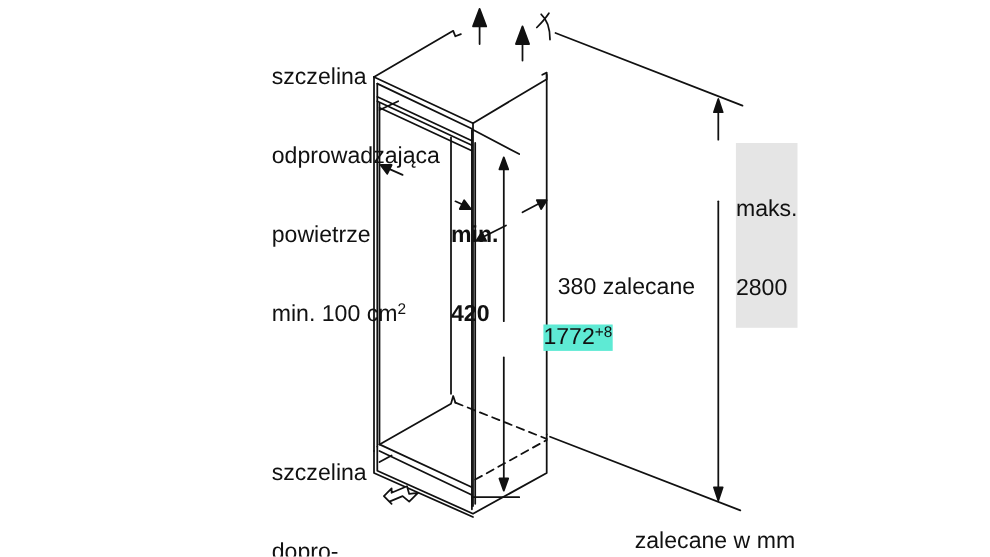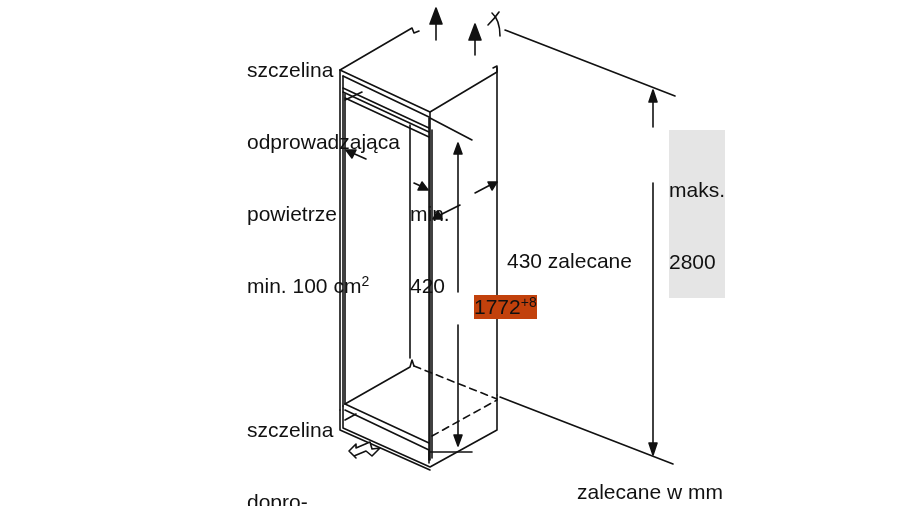--- a/index.html
+++ b/index.html
@@ -105,29 +105,29 @@
 
 <div class="lbl" style="left:207px; top:370px;">
   <div>szczelina</div>
   <div>dopro-</div>
   
   
   
   
 </div>
 
-<div class="lbl" style="left:370px; top:154px;">
+<div class="lbl" style="left:370px; top:154px;font-weight:bold;">
   <div>min.</div>
   <div>420</div>
 </div>
 
 <div class="lbl" style="left:467px; top:201px;">
-  <div>430 zalecane</div>
+  <div>380 zalecane</div>
 </div>
 
-<div class="lbl" style="left:434px; top:295px; background:#c2410c;"><span>1772</span><sup>+8</sup></div>
+<div class="lbl" style="left:454px; top:295px; background:#5eead4;"><span>1772</span><sup>+8</sup></div>
 
 <div class="lbl" style="left:629px; top:130px; background:#e5e5e5;">
   <div>maks.</div>
   <div>2800</div>
 </div>
 
 <div class="lbl" style="left:537px; top:480px;">zalecane w mm</div>
 
 </body></html>

